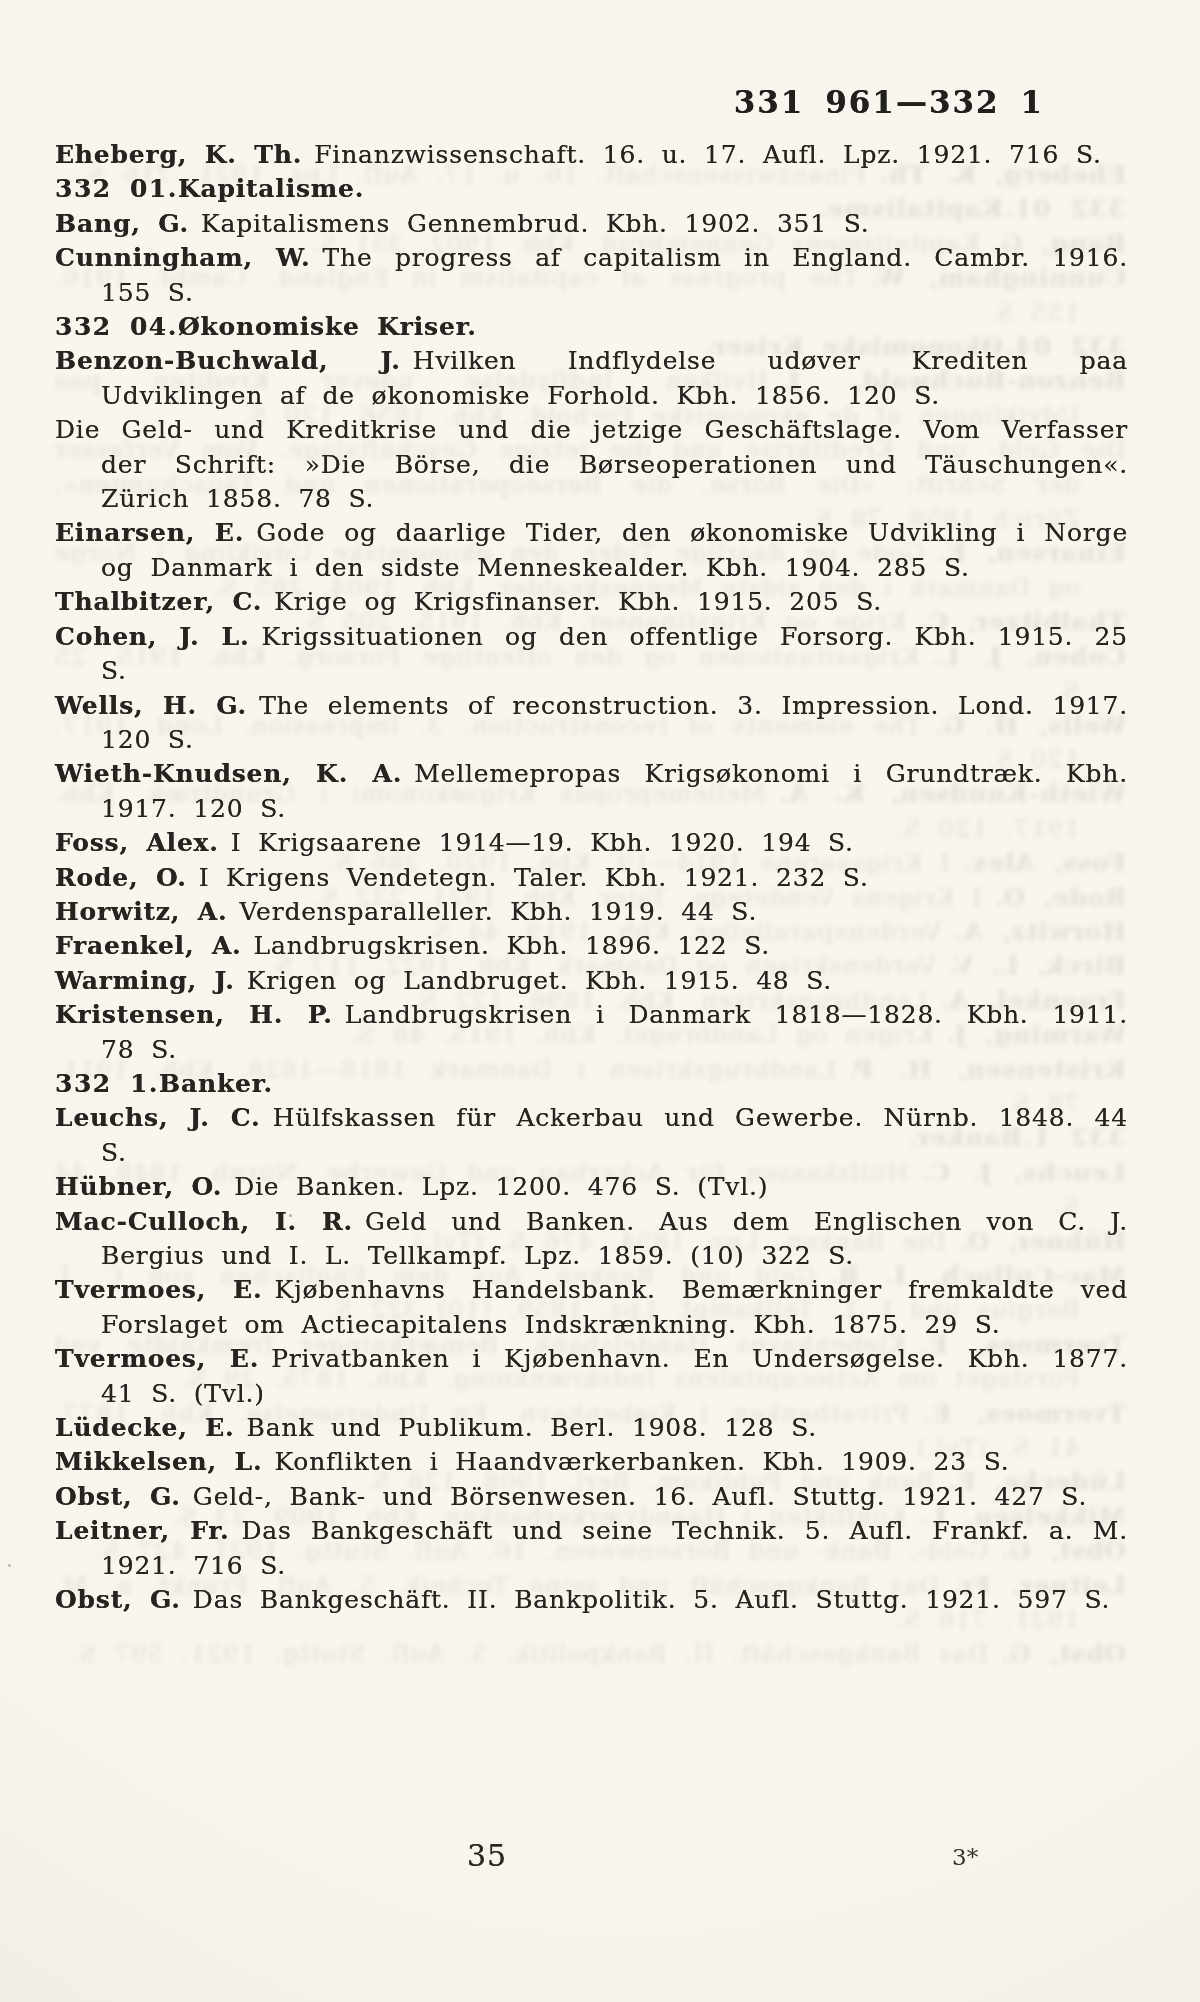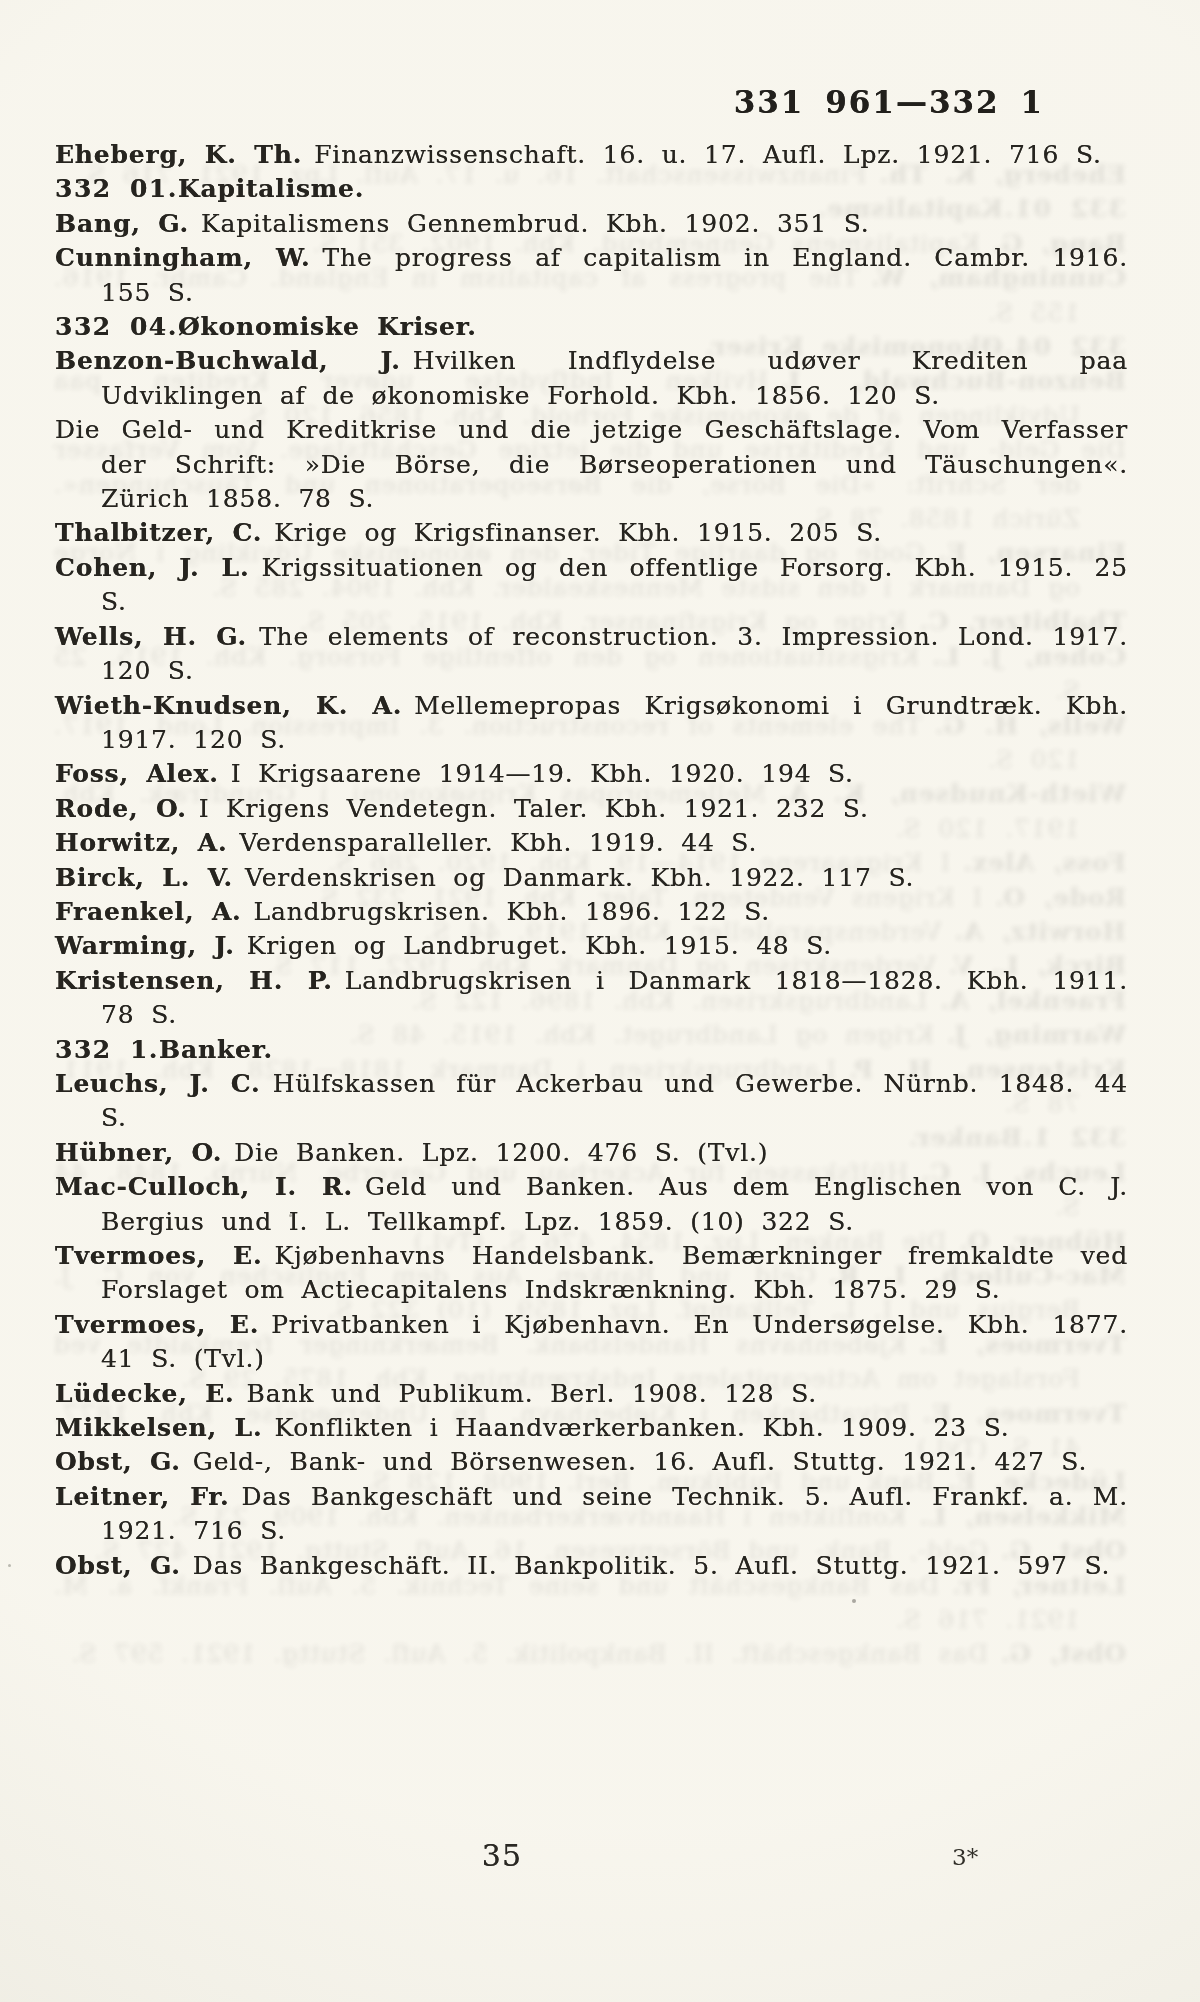--- a/index.html
+++ b/index.html
@@ -38,21 +38,21 @@
     text-shadow:0 0 .5px rgba(38,36,31,.8);
   }
   .entry{padding-left:46px;text-indent:-46px;}
   .entry .author{font-weight:700;margin-right:12px;}
   .section{
     display:flex;justify-content:flex-start;
     font-weight:700;text-indent:0;
   }
   .sec-num{letter-spacing:1.5px;}
   .footer-num{
-    position:absolute;left:452px;top:1838px;width:70px;text-align:right;
+    position:absolute;left:452px;top:1838px;width:70px;text-align:center;
     font-size:30px;color:#2a2823;letter-spacing:1px;
     text-shadow:0 0 .5px rgba(38,36,31,.8);
   }
   .footer-sig{
     position:absolute;left:952px;top:1844px;
     font-size:23px;color:#32302a;
   }
   .speck{position:absolute;background:#4b4a42;border-radius:50%;}
 </style>
 </head>
@@ -113,28 +113,28 @@
         <span class="sec-title">Kapitalisme.</span>
       </div>
       <div class="entry"><span class="author">Bang, G.</span><span>Kapitalismens Gennembrud. Kbh. 1902. 351 S.</span></div>
       <div class="entry"><span class="author">Cunningham, W.</span><span>The progress af capitalism in England. Cambr. 1916. 155 S.</span></div>
       <div class="section">
         <span class="sec-num">332 04.</span>
         <span class="sec-title">Økonomiske Kriser.</span>
       </div>
       <div class="entry"><span class="author">Benzon-Buchwald, J.</span><span>Hvilken Indflydelse udøver Krediten paa Udviklingen af de økonomiske Forhold. Kbh. 1856. 120 S.</span></div>
       <div class="entry"><span>Die Geld- und Kreditkrise und die jetzige Geschäftslage. Vom Verfasser der Schrift: »Die Börse, die Børseoperationen und Täuschungen«. Zürich 1858. 78 S.</span></div>
+      <div class="entry"><span class="author">Einarsen, E.</span><span>Gode og daarlige Tider, den økonomiske Udvikling i Norge og Danmark i den sidste Menneskealder. Kbh. 1904. 285 S.</span></div>
       <div class="entry"><span class="author">Thalbitzer, C.</span><span>Krige og Krigsfinanser. Kbh. 1915. 205 S.</span></div>
       <div class="entry"><span class="author">Cohen, J. L.</span><span>Krigssituationen og den offentlige Forsorg. Kbh. 1915. 25 S.</span></div>
       <div class="entry"><span class="author">Wells, H. G.</span><span>The elements of reconstruction. 3. Impression. Lond. 1917. 120 S.</span></div>
       <div class="entry"><span class="author">Wieth-Knudsen, K. A.</span><span>Mellemepropas Krigsøkonomi i Grundtræk. Kbh. 1917. 120 S.</span></div>
       <div class="entry"><span class="author">Foss, Alex.</span><span>I Krigsaarene 1914—19. Kbh. 1920. 194 S.</span></div>
       <div class="entry"><span class="author">Rode, O.</span><span>I Krigens Vendetegn. Taler. Kbh. 1921. 232 S.</span></div>
       <div class="entry"><span class="author">Horwitz, A.</span><span>Verdensparalleller. Kbh. 1919. 44 S.</span></div>
-      <div class="entry"><span class="author">Birck, L. V.</span><span>Verdenskrisen og Danmark. Kbh. 1922. 117 S.</span></div>
       <div class="entry"><span class="author">Fraenkel, A.</span><span>Landbrugskrisen. Kbh. 1896. 122 S.</span></div>
       <div class="entry"><span class="author">Warming, J.</span><span>Krigen og Landbruget. Kbh. 1915. 48 S.</span></div>
       <div class="entry"><span class="author">Kristensen, H. P.</span><span>Landbrugskrisen i Danmark 1818—1828. Kbh. 1911. 78 S.</span></div>
       <div class="section">
         <span class="sec-num">332 1.</span>
         <span class="sec-title">Banker.</span>
       </div>
       <div class="entry"><span class="author">Leuchs, J. C.</span><span>Hülfskassen für Ackerbau und Gewerbe. Nürnb. 1848. 44 S.</span></div>
       <div class="entry"><span class="author">Hübner, O.</span><span>Die Banken. Lpz. 1200. 476 S. (Tvl.)</span></div>
       <div class="entry"><span class="author">Mac-Culloch, I. R.</span><span>Geld und Banken. Aus dem Englischen von C. J. Bergius und I. L. Tellkampf. Lpz. 1859. (10) 322 S.</span></div>

